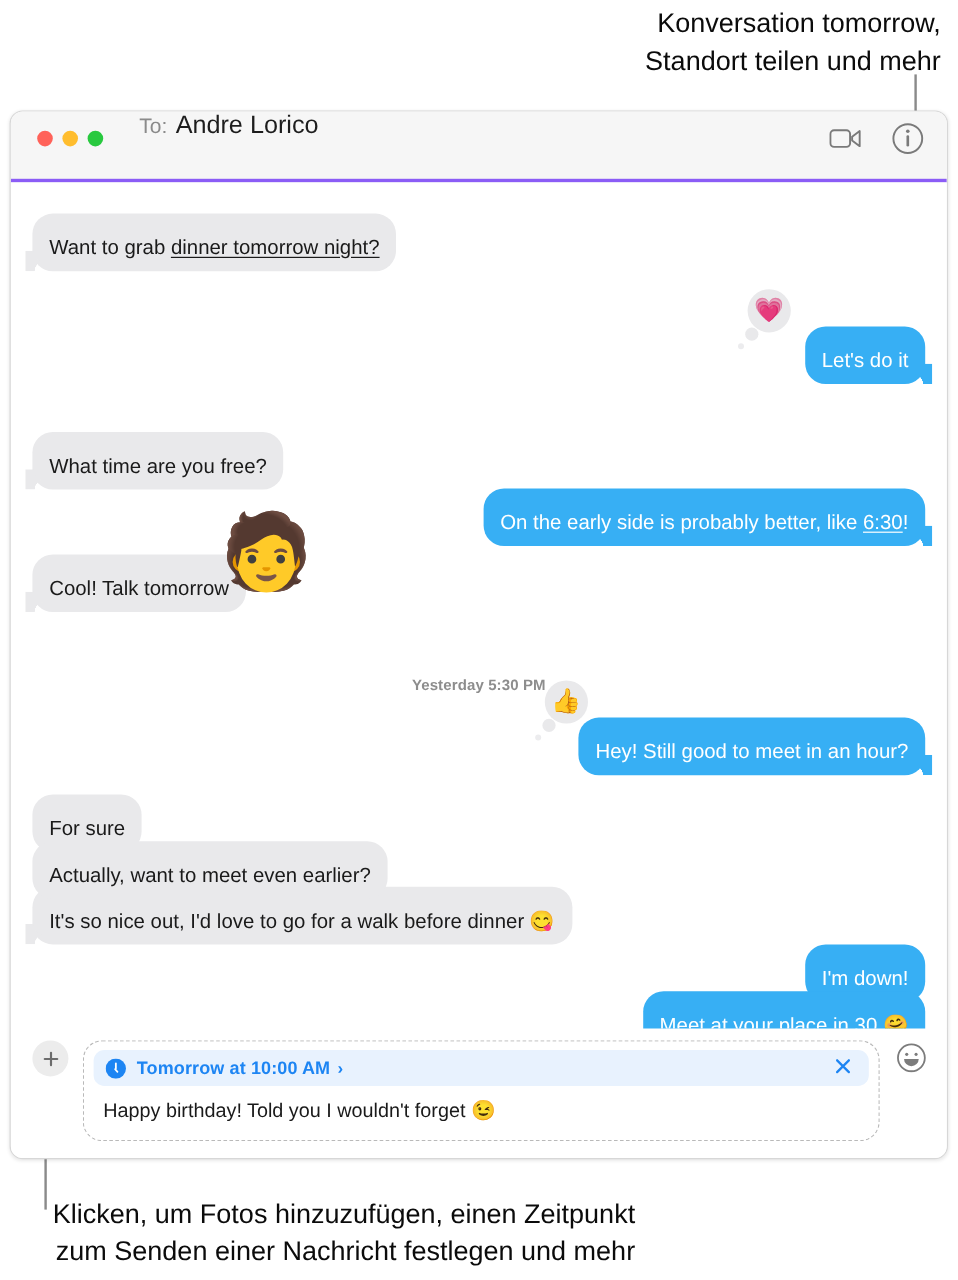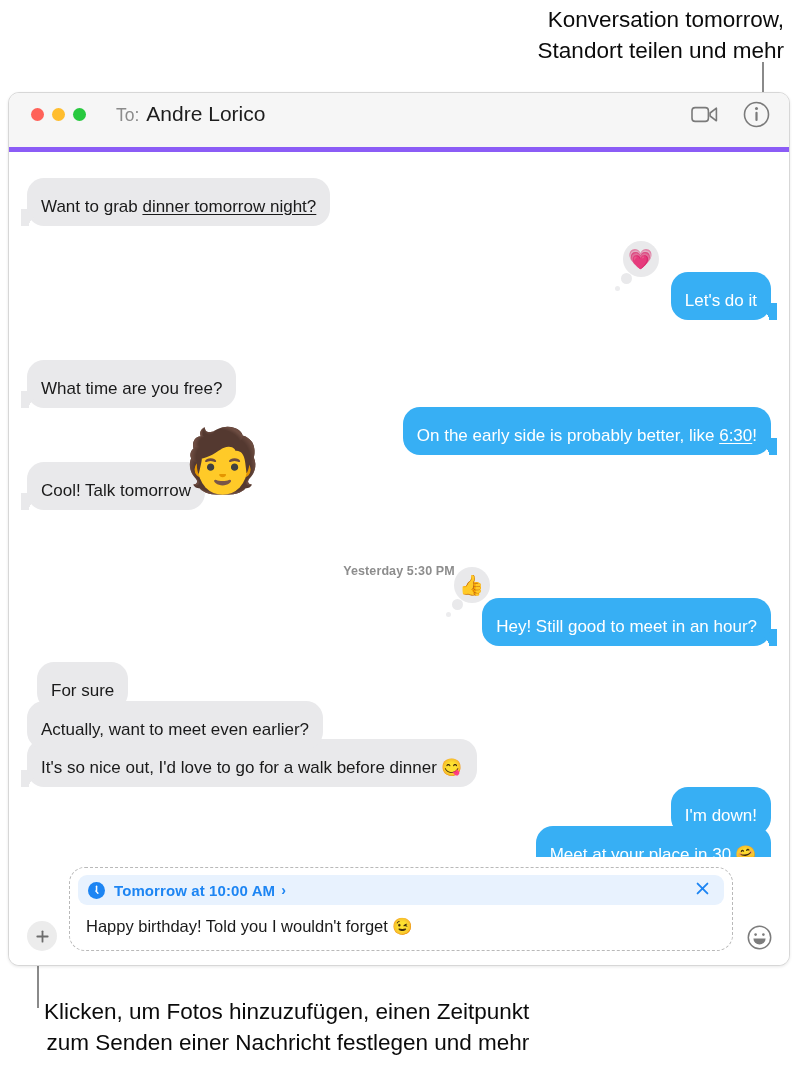--- a/index.html
+++ b/index.html
@@ -64,23 +64,22 @@
     overflow: hidden;
     display: flex;
     flex-direction: column;
   }
 
   
   #titlebar {
     height: 59px;
     flex: 0 0 59px;
     background: #f6f6f6;
-    border-bottom: 5px solid #8b5cf6;
-    display: flex;
-    align-items: center;
+    border-bottom: 3px solid #8b5cf6;
+    display: flex;
     padding: 0 18px 12px 22px;
     box-sizing: border-box;
   }
   .traffic-lights { display: flex; gap: 8px; align-items: center; }
   .tl {
     width: 13px; height: 13px; border-radius: 50%;
     display: block;
   }
   .tl.red    { background: #ff6259; }
   .tl.yellow { background: #ffbd2e; }
@@ -205,21 +204,21 @@
     font-size: 12.5px;
     font-weight: bold;
     color: #8d8d8d;
     letter-spacing: 0.1px;
   }
 
   
   #compose-bar {
     flex: 0 0 auto;
     display: flex;
-    align-items: flex-end;
+    align-items: flex-start;
     padding: 10px 16px 14px 18px;
     gap: 12px;
     background: #fff;
     box-sizing: border-box;
   }
   #add-attachment-button {
     flex: 0 0 auto;
     width: 30px; height: 30px;
     border-radius: 50%;
     background: #ececec;
@@ -355,21 +354,21 @@
 
     <div class="msg-row" style="right:18px; top:446px;">
       <div class="bubble out tail">
         <span class="tapback" style="left:-28px; top:-31px;">
           <span>👍</span>
         </span>
         <span>Hey! Still good to meet in an hour?</span>
       </div>
     </div>
 
-    <div class="msg-row" style="left:28px; top:510px;">
+    <div class="msg-row" style="left:18px; top:510px;">
       <div class="bubble in">For sure</div>
     </div>
 
     <div class="msg-row" style="left:18px; top:587px;">
       <div class="bubble in tail">It's so nice out, I'd love to go for a walk before dinner 😋</div>
     </div>
 
     <div class="msg-row" style="left:18px; top:549px;">
       <div class="bubble in">Actually, want to meet even earlier?</div>
     </div>

